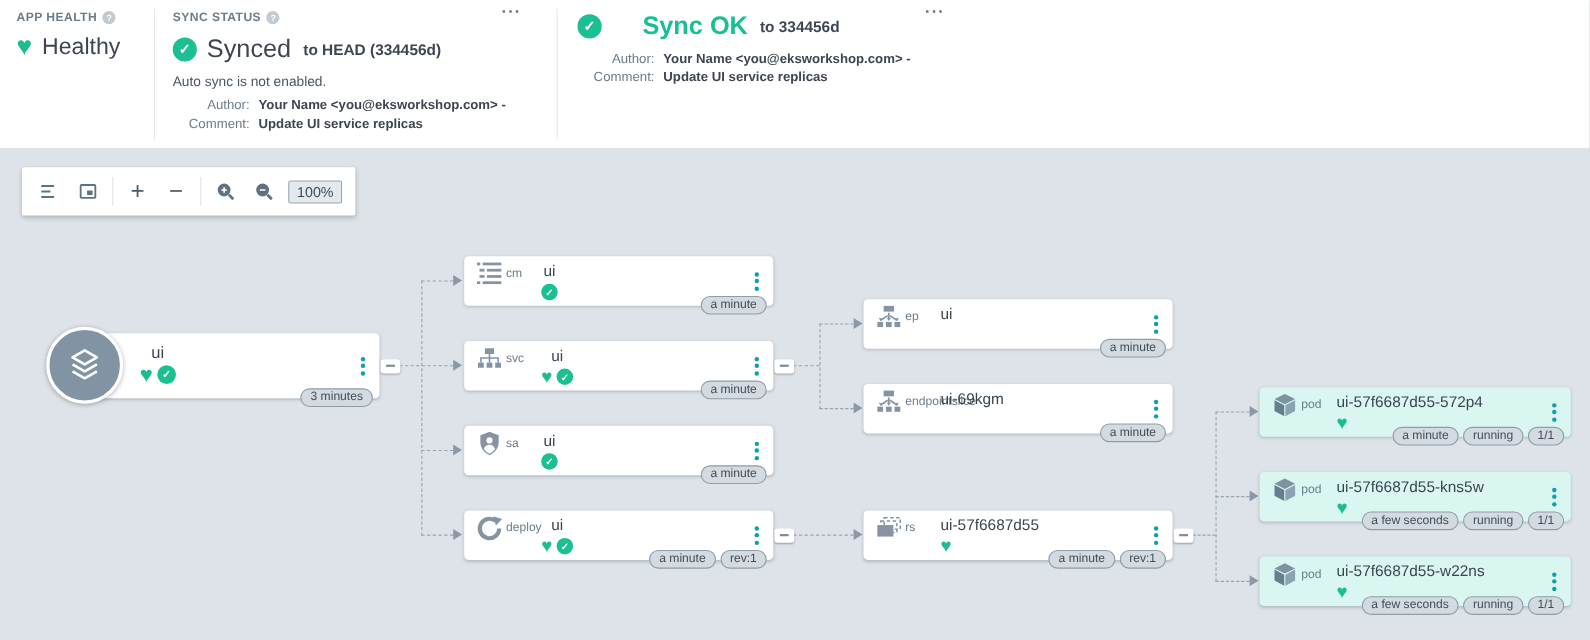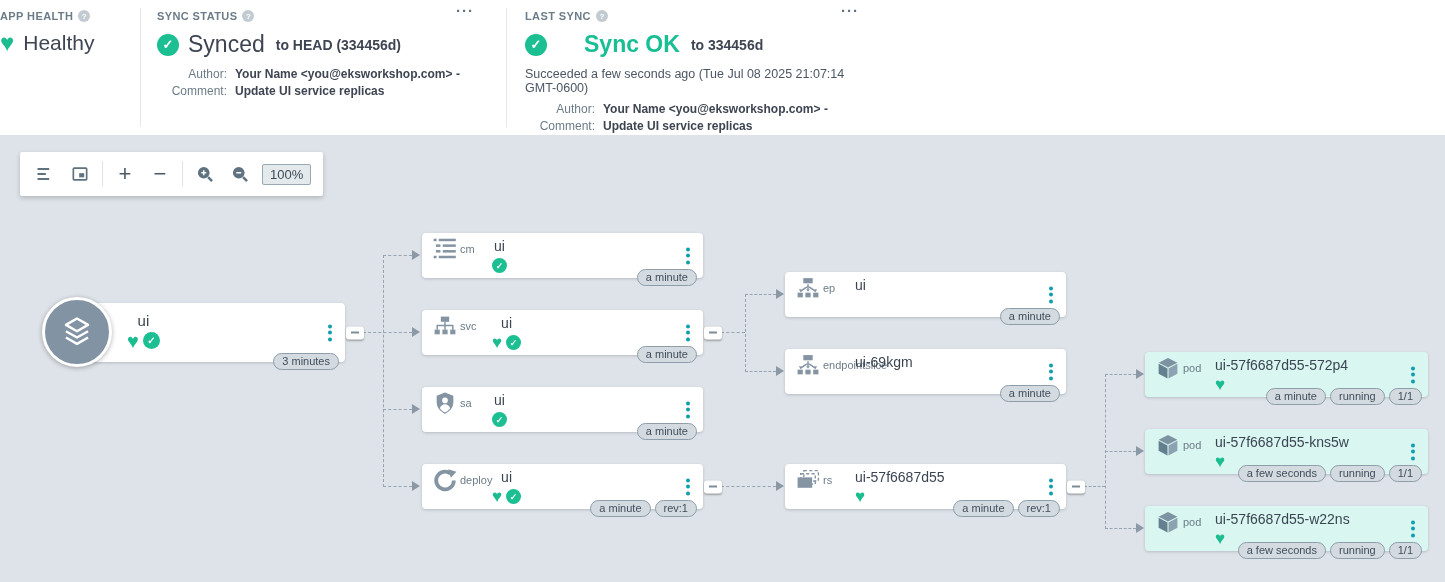--- a/index.html
+++ b/index.html
@@ -1,20 +1,20 @@
 <!DOCTYPE html>
 <html><head>
 <meta charset="utf-8">
 <style>
   html,body{margin:0;padding:0;}
   body{width:1445px;height:582px;overflow:hidden;font-family:"Liberation Sans",sans-serif;background:#dee3e9;}
   
   .topbar{position:relative;width:1445px;height:135px;background:#fff;display:flex;box-shadow:0 1px 3px rgba(0,0,0,.14);box-sizing:border-box;}
   .panel{position:relative;box-sizing:border-box;padding-top:10px;}
-  .panel-health{width:140px;}
+  .panel-health{width:140px;padding-left:15px;}
   .panel-sync{width:365px;padding-left:16px;}
   .panel-last{width:370px;padding-left:18px;}
   .vdiv{width:1px;background:#e4e8eb;margin:8px 0;}
   .panel-head{display:flex;align-items:center;gap:5px;margin-bottom:9px;}
   .panel-label{font-size:11px;font-weight:700;letter-spacing:.4px;color:#6b7c88;}
   .help-icon{width:12px;height:12px;border-radius:50%;background:#c3cbd2;display:inline-flex;align-items:center;justify-content:center;font-size:8px;color:#fff;font-weight:700;cursor:pointer;}
   .help-icon::after{content:"?";}
   .dots{position:absolute;top:6px;border:none;background:none;font-size:15px;font-weight:700;color:#5f7280;letter-spacing:1px;cursor:pointer;padding:0;line-height:10px;}
   .panel-sync .dots{right:32px;}
   .panel-last .dots{right:18px;}
@@ -86,40 +86,36 @@
     <div class="panel-head">
       <span class="panel-label">SYNC STATUS</span>
       <span class="help-icon"></span>
     </div>
     <button class="dots">···</button>
     <div class="status-row">
       <span class="big-check">✓</span>
       <span class="status-main">Synced</span>
       <span class="status-target">to HEAD (334456d)</span>
     </div>
+    <div class="note">Auto sync is not enabled.</div>
     <div class="meta">
       <span class="meta-label">Author:</span>
       <span class="meta-value">Your Name &lt;you@eksworkshop.com&gt; -</span>
       <span class="meta-label">Comment:</span>
       <span class="meta-value">Update UI service replicas</span>
     </div>
   </section>
   <div class="vdiv"></div>
   <section class="panel panel-last">
-    <div class="panel-head">
-      <span class="panel-label">LAST SYNC</span>
-      <span class="help-icon"></span>
-    </div>
     <button class="dots">···</button>
     <div class="status-row">
       <span class="big-check">✓</span>
       <span class="status-main green">Sync OK</span>
       <span class="status-target">to 334456d</span>
     </div>
-    <div class="note">Succeeded a few seconds ago (Tue Jul 08 2025 21:07:14 GMT-0600)</div>
     <div class="meta">
       <span class="meta-label">Author:</span>
       <span class="meta-value">Your Name &lt;you@eksworkshop.com&gt; -</span>
       <span class="meta-label">Comment:</span>
       <span class="meta-value">Update UI service replicas</span>
     </div>
   </section>
 </header>
 
 <div class="graph">

